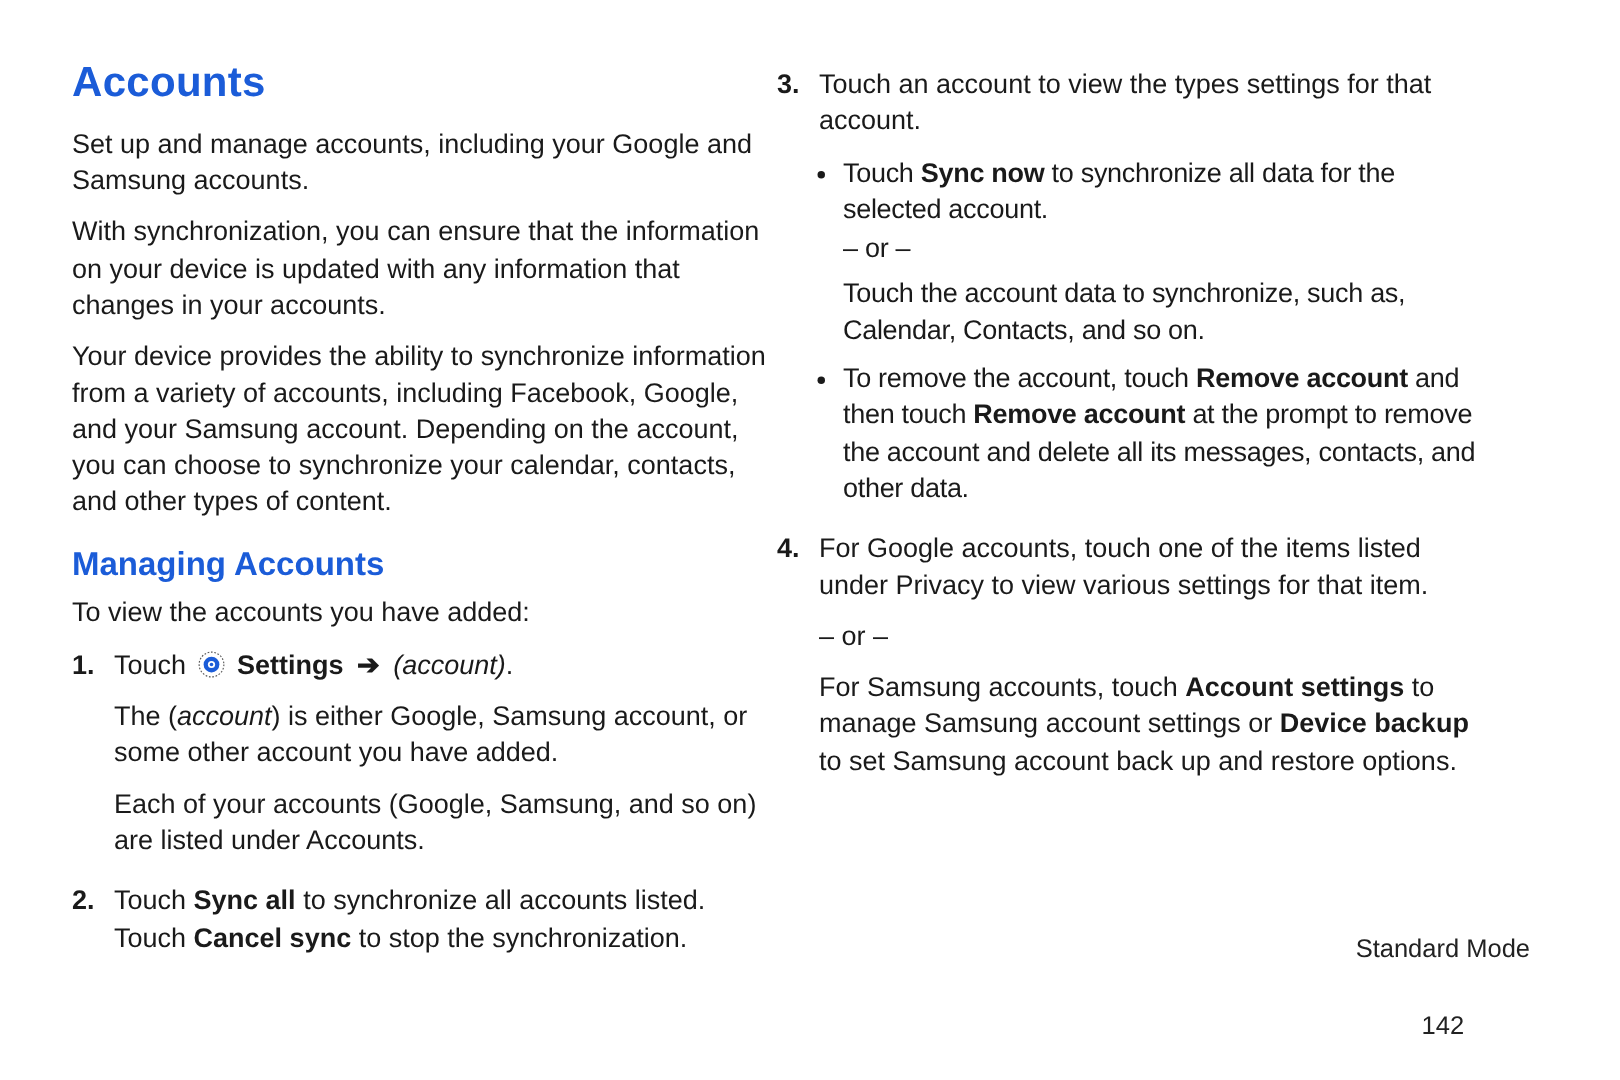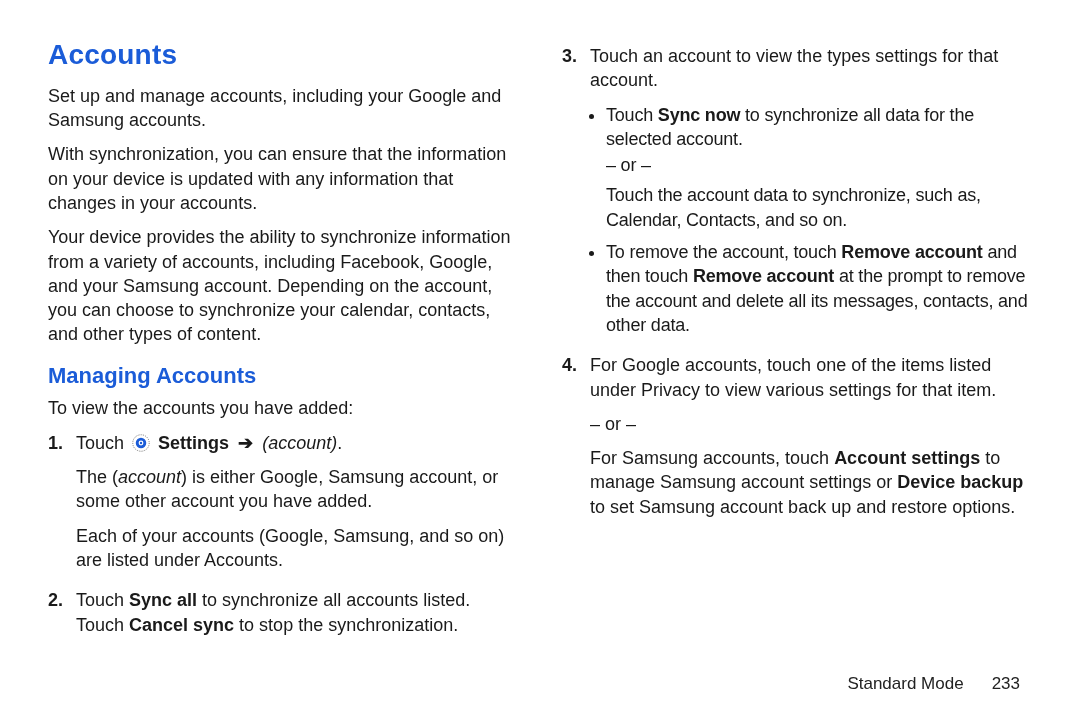--- a/index.html
+++ b/index.html
@@ -15,21 +15,20 @@
   }
   .page {
     box-sizing: border-box;
     padding: 36px 48px 24px 48px;
     width: 1080px;
     height: 720px;
     position: relative;
   }
   .columns {
     display: flex;
-    gap: 44px;
   }
   .col {
     width: 470px;
   }
   h1.section-head {
     margin: 0 0 10px 0;
     font-size: 28px;
     font-weight: 900;
     color: #1b5cd8;
     letter-spacing: 0.2px;
@@ -83,21 +82,22 @@
   .italic { font-style: italic; }
   .or-line { margin: 2px 0 6px 0; }
   .footer {
     position: absolute;
     bottom: 24px;
     right: 60px;
     font-size: 17px;
     color: #222;
     display: flex;
     gap: 28px;
-    align-items: flex-end;
+    align-items: center;
+    flex-direction: column;
   }
 </style>
 </head>
 <body>
 
 <div class="page">
   <div class="columns">
 
     <div class="col">
       <h1 class="section-head">Accounts</h1>
@@ -167,15 +167,15 @@
           <p>
             <span>For Samsung accounts, touch </span><span class="bold">Account settings</span><span> to manage Samsung account settings or </span><span class="bold">Device backup</span><span> to set Samsung account back up and restore options.</span>
           </p>
         </li>
       </ol>
     </div>
   </div>
 
   <div class="footer">
     <span>Standard Mode</span>
-    <span>233</span>
+    <span>142</span>
   </div>
 </div>
 
 </body></html>

